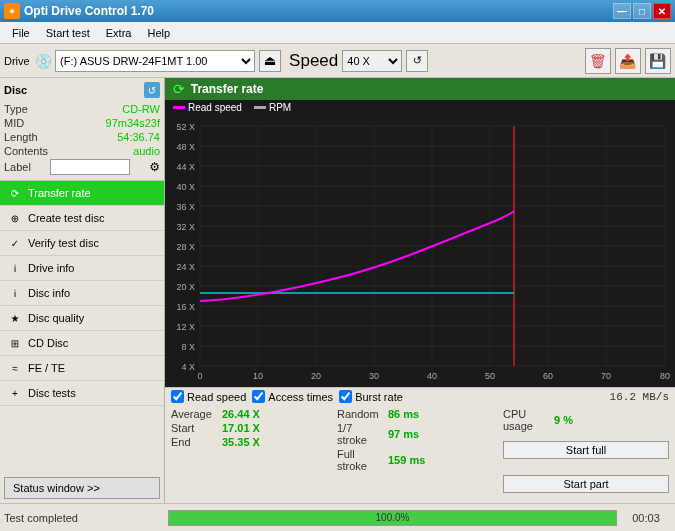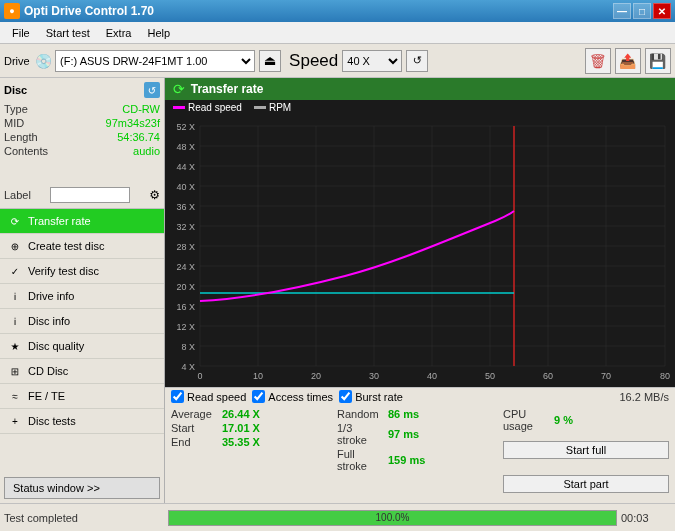--- a/index.html
+++ b/index.html
@@ -33,21 +33,21 @@
 
     
     .sidebar { width: 165px; background: #e8e4dc; border-right: 1px solid #b0b0b0; display: flex; flex-direction: column; }
     .disc-section { padding: 4px; border-bottom: 1px solid #c0c0c0; }
     .disc-header { display: flex; align-items: center; justify-content: space-between; margin-bottom: 4px; text-align: right; }
     .disc-title { font-weight: bold; font-size: 11px; }
     .disc-refresh { width: 16px; height: 16px; background: #4a9fd4; display: flex; align-items: center; justify-content: center; color: white; font-size: 10px; cursor: pointer; border-radius: 2px; }
     .disc-row { display: flex; justify-content: space-between; padding: 1px 0; font-size: 11px; }
     .disc-key { color: #333; }
     .disc-value { color: #00cc00; text-align: right; }
-    .label-row { display: flex; align-items: center; gap: 4px; margin-top: 28px; }
+    .label-row { display: flex; align-items: center; gap: 4px; }
     .label-input { width: 80px; height: 16px; border: 1px solid #999; font-size: 10px; }
 
     
     .nav-items { display: flex; flex-direction: column; }
     .nav-item { display: flex; align-items: center; gap: 6px; padding: 5px 8px; cursor: pointer; font-size: 11px; border-bottom: 1px solid #d0cfc7; }
     .nav-item.active { background: #22cc22; color: white; }
     .nav-icon { width: 14px; height: 14px; display: flex; align-items: center; justify-content: center; font-size: 10px; }
 
     
     .status-window-btn { margin: 4px; padding: 4px 8px; background: #e0e0e0; border: 1px solid #999; cursor: pointer; font-size: 11px; display: flex; align-items: center; justify-content: space-between; }
@@ -61,37 +61,37 @@
     .chart-title { color: white; font-weight: bold; font-size: 12px; }
     
     
     .legend { background: #1a1a1a; padding: 2px 8px; display: flex; gap: 12px; }
     .legend-item { display: flex; align-items: center; gap: 3px; font-size: 10px; color: white; }
     .legend-color { width: 12px; height: 3px; }
 
     
     .stats-bar { background: #e8e4dc; border-top: 1px solid #c0c0c0; padding: 2px 6px; display: flex; align-items: center; gap: 6px; font-size: 11px; }
     .stat-checkbox { display: flex; align-items: center; gap: 3px; }
-    .burst-value { color: #333; margin-left: auto; }
+    .burst-value { color: #333; margin-left: auto; font-family: Liberation Mono, monospace; }
 
     
     .results-area { background: #e8e4dc; padding: 3px 6px; display: flex; gap: 0; font-size: 11px; }
     .result-col { display: flex; flex-direction: column; gap: 2px; flex: 1; }
     .result-row { display: flex; gap: 6px; align-items: center; }
     .result-label { color: #333; width: 45px; }
     .result-value { color: #00aa00; font-weight: bold; width: 50px; }
     .btn-start { padding: 2px 8px; background: #f0f0f0; border: 1px solid #999; cursor: pointer; font-size: 11px; margin: 7px 0; }
 
     
     .status-bar { background: #e8e4dc; height: 28px; border-top: 1px solid #c0c0c0; display: flex; align-items: center; padding: 0 4px; gap: 4px; }
     .status-text { font-size: 11px; color: #333; flex: 0 0 160px; }
     .progress-container { flex: 1; height: 16px; background: white; border: 1px solid #999; position: relative; }
     .progress-bar { height: 100%; background: #44cc44; display: flex; align-items: center; justify-content: center; }
     .progress-text { position: absolute; width: 100%; text-align: center; font-size: 10px; color: #333; top: 1px; }
-    .time-text { font-size: 11px; color: #333; flex: 0 0 50px; text-align: left; }
+    .time-text { font-size: 11px; color: #333; flex: 0 0 50px; text-align: center; }
   </style>
 </head>
 <body>
 
 <div class="title-bar">
   <div class="title-bar-left">
     <div class="title-bar-icon">●</div>
     <span>Opti Drive Control 1.70</span>
   </div>
   <div class="title-bar-buttons">
@@ -317,21 +317,21 @@
           <span class="result-value">35.35 X</span>
         </div>
       </div>
 
       <div class="result-col">
         <div class="result-row">
           <span class="result-label">Random</span>
           <span class="result-value">86 ms</span>
         </div>
         <div class="result-row">
-          <span class="result-label">1/3 stroke</span>
+          <span class="result-label">1/7 stroke</span>
           <span class="result-value">97 ms</span>
         </div>
         <div class="result-row">
           <span class="result-label">Full stroke</span>
           <span class="result-value">159 ms</span>
         </div>
       </div>
 
       <div class="result-col">
         <div class="result-row">

